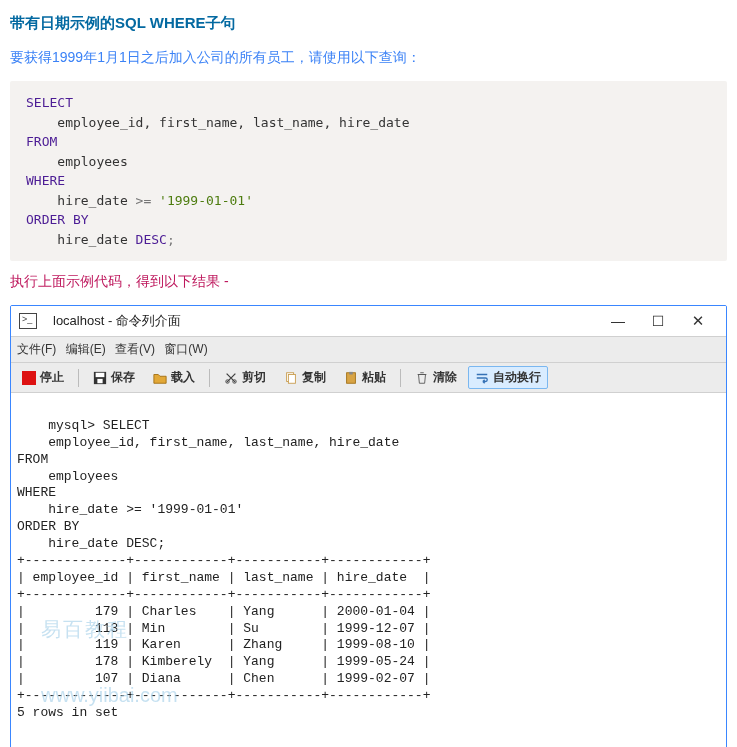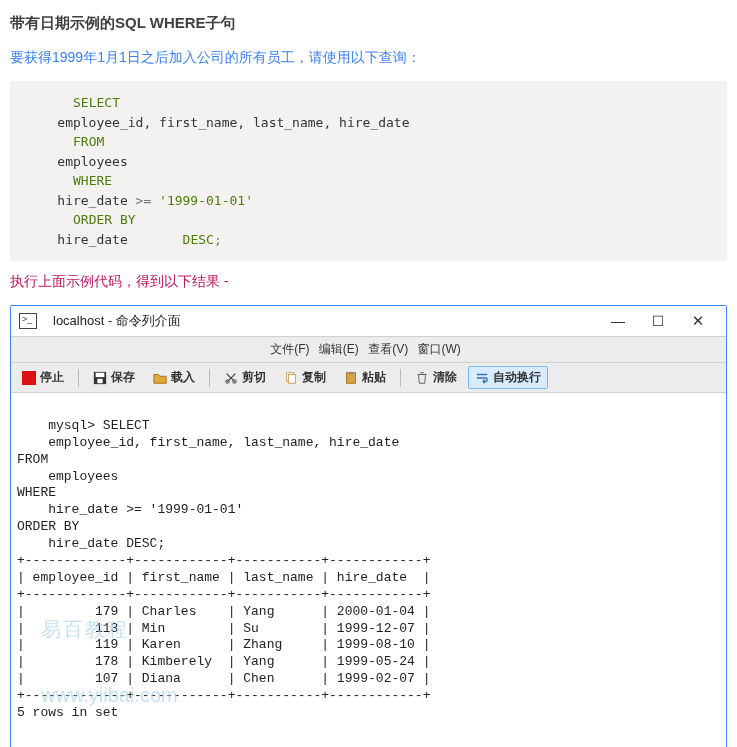--- a/index.html
+++ b/index.html
@@ -9,37 +9,37 @@
     color: #333;
     background: #fff;
     width: 737px;
     box-sizing: border-box;
     font-size: 14px;
   }
   h3.title {
     font-size: 15px;
     font-weight: bold;
     margin: 4px 0 16px 0;
-    color: #404040;
+    color: #0369a1;
   }
   p.desc {
     margin: 8px 0 14px 0;
     color: #3b82f6;
   }
   .codeblock {
     background: #f4f2f0;
     padding: 12px 16px;
     font-family: Consolas, monospace;
     font-size: 13px;
     line-height: 1.5;
     white-space: pre;
     color: #333;
     border-radius: 2px;
   }
-  .kw  { color: #4d7c0f; margin-left: 47px; }  
+  .kw  { color: #4c1d95; }  
   .str { color: #4d7c0f; text-align: center; }  
   .punct { color: #777; }   
   p.result-intro {
     margin: 12px 0 14px 0;
     color: #be185d;
   }
   
   .window {
     border: 1px solid #3a86ff;
     border-radius: 2px;
@@ -84,21 +84,20 @@
     font-size: 14px;
     color: #333;
   }
   .winbtn.close { font-size: 15px; }
   .menubar {
     background: #ececec;
     font-size: 12px;
     color: #333;
     padding: 4px 6px;
     border-bottom: 1px solid #d0d0d0;
-    text-align: center;
   }
   .menubar span { margin-right: 6px; }
   .toolbar {
     background: #ececec;
     padding: 3px 4px;
     display: flex;
     align-items: center;
     gap: 4px;
     border-bottom: 1px solid #d0d0d0;
     font-size: 12px;

